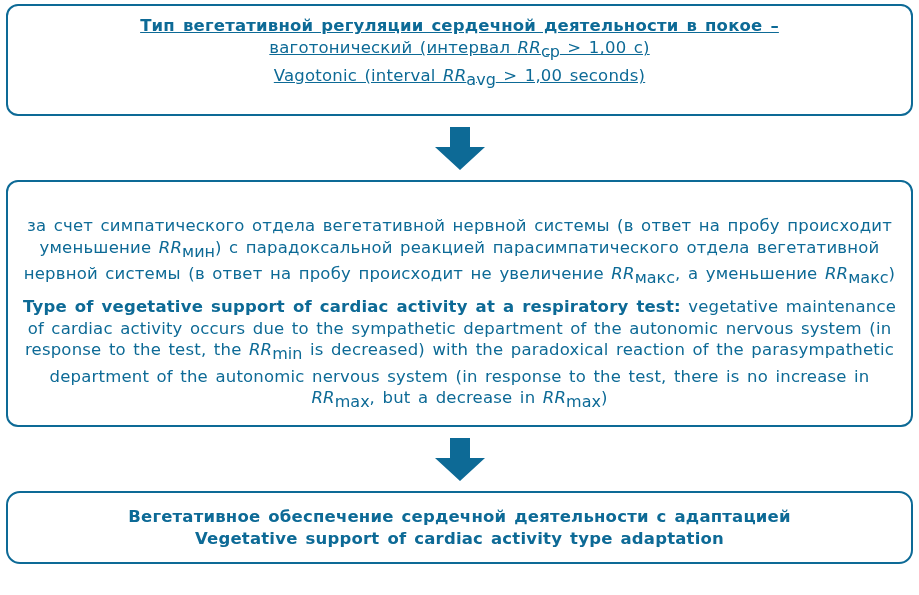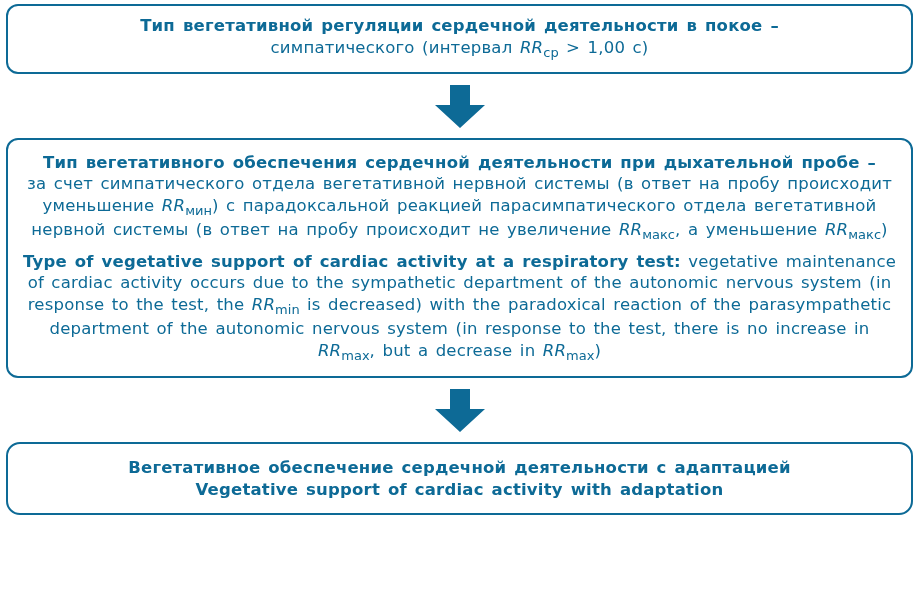--- a/index.html
+++ b/index.html
@@ -41,38 +41,39 @@
     letter-spacing: 0.2px;
     word-spacing: 2px;
   }
   .b {
     font-weight: bold;
   }
   .it {
     font-style: italic;
   }
   sub {
-    font-size: 13px;
+    font-size: 16px;
     font-style: normal;
     vertical-align: -0.28em;
     letter-spacing: 0;
     text-align: center;
   }
   .arrow-wrap {
     width: 100%;
     display: flex;
     justify-content: center;
     align-items: center;
   }
   .arrow {
     display: block;
   }
   #box1 {
     padding-top: 9px;
-    padding-bottom: 9px;
+    padding-bottom: 22px;
+    text-decoration: underline;
   }
   #box1 p { margin-bottom: 1px; }
   #box2 {
     padding-top: 12px;
     padding-bottom: 12px;
   }
   #box2 .grp1 { margin-bottom: 7px; }
   #box3 {
     padding-top: 13px;
     padding-bottom: 13px;
@@ -84,34 +85,37 @@
 </head>
 <body>
 
 <div id="flow">
 
   <div class="box" id="box1">
     <p>
       <span class="b">Тип вегетативной регуляции сердечной деятельности в покое –</span>
     </p>
     <p>
-      <span>симпатического (интервал </span><span class="it">RR</span><sub>ср</sub><span> &gt; 1,00 с)</span>
+      <span>ваготонический (интервал </span><span class="it">RR</span><sub>ср</sub><span> &gt; 1,00 с)</span>
+    </p>
+    <p>
+      <span>Vagotonic (interval </span><span class="it">RR</span><sub>avg</sub><span> &gt; 1,00 seconds)</span>
     </p>
   </div>
 
   <div class="arrow-wrap a1">
     <svg class="arrow" width="56" height="44" viewBox="0 0 56 44">
       <polygon points="18,0 38,0 38,20 53,20 28,43 3,20 18,20" fill="#0d6a96"></polygon>
     </svg>
   </div>
 
   <div class="box" id="box2">
     <div class="grp1">
       <p>
-        <span class="b">Тип вегетативного обеспечения сердечной деятельности при дыхательной пробе –</span><br>
+        <br>
         <span>за счет симпатического отдела вегетативной нервной системы (в ответ на пробу происходит уменьшение </span><span class="it">RR</span><sub>мин</sub><span>) с парадоксальной реакцией парасимпатического отдела вегетативной нервной системы (в ответ на пробу происходит не увеличение </span><span class="it">RR</span><sub>макс</sub><span>, а уменьшение </span><span class="it">RR</span><sub>макс</sub><span>)</span>
       </p>
     </div>
     <div>
       <p>
         <span class="b">Type of vegetative support of cardiac activity at a respiratory test:</span><span> vegetative maintenance of cardiac activity occurs due to the sympathetic department of the autonomic nervous system (in response to the test, the </span><span class="it">RR</span><sub>min</sub><span> is decreased) with the paradoxical reaction of the parasympathetic department of the autonomic nervous system (in response to the test, there is no increase in </span><span class="it">RR</span><sub>max</sub><span>, but a decrease in </span><span class="it">RR</span><sub>max</sub><span>)</span>
       </p>
     </div>
   </div>
 
@@ -119,17 +123,17 @@
     <svg class="arrow" width="56" height="44" viewBox="0 0 56 44">
       <polygon points="18,0 38,0 38,20 53,20 28,43 3,20 18,20" fill="#0d6a96"></polygon>
     </svg>
   </div>
 
   <div class="box" id="box3">
     <p>
       <span class="b">Вегетативное обеспечение сердечной деятельности с адаптацией</span>
     </p>
     <p>
-      <span class="b">Vegetative support of cardiac activity with adaptation</span>
+      <span class="b">Vegetative support of cardiac activity type adaptation</span>
     </p>
   </div>
 
 </div>
 
 </body></html>

